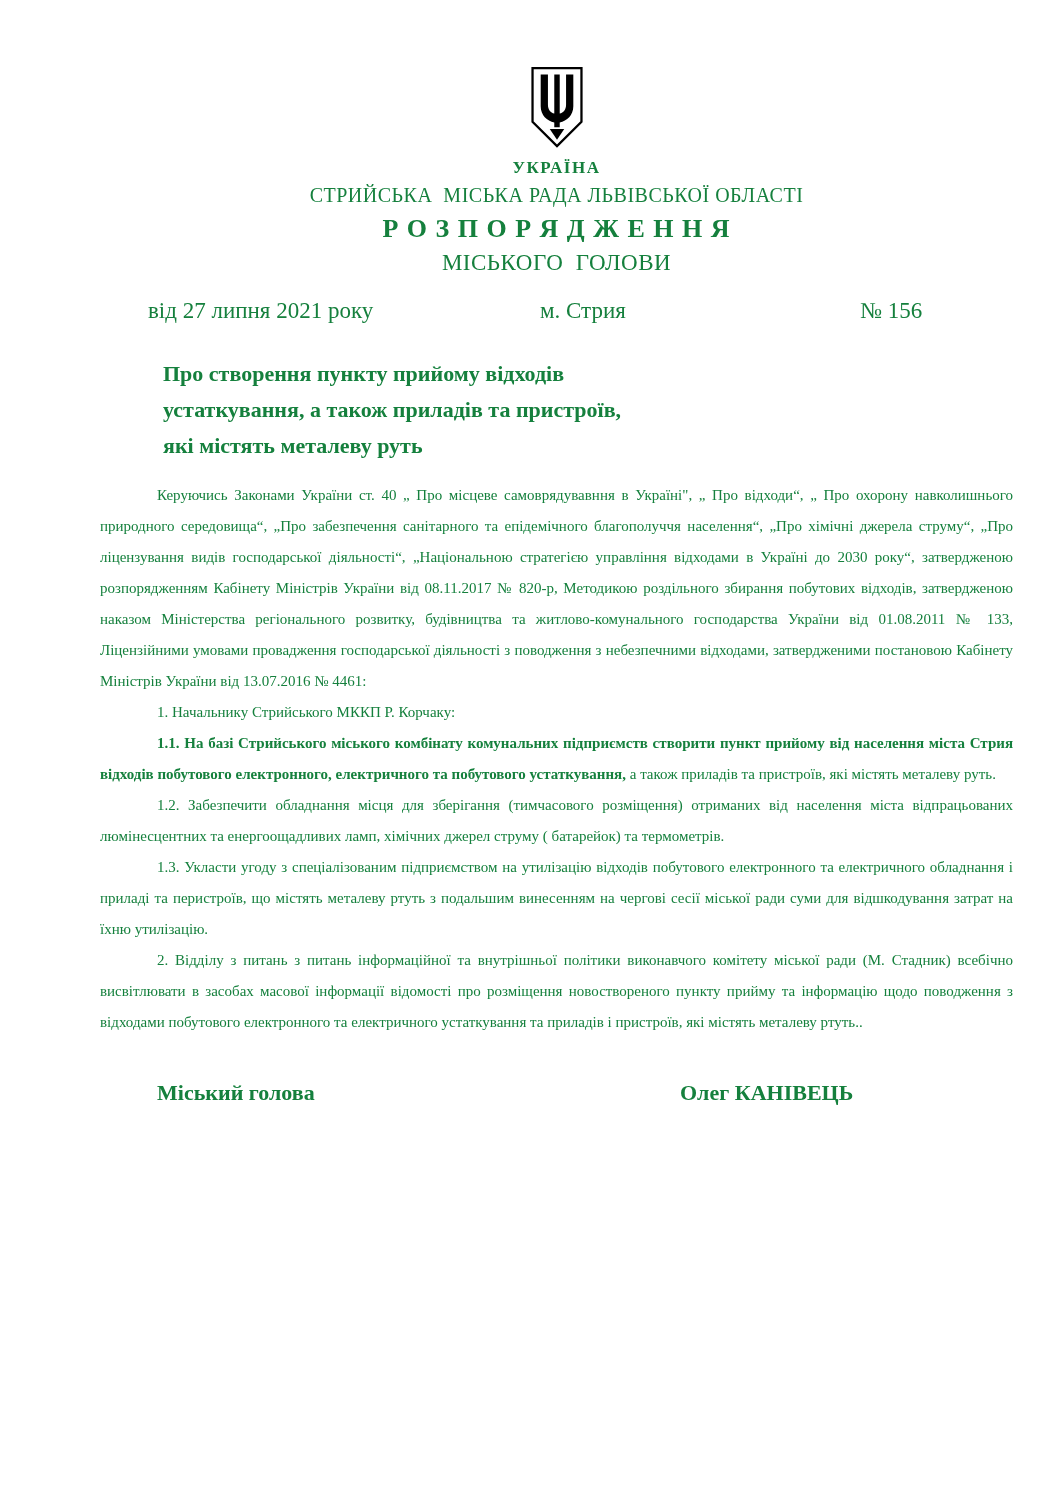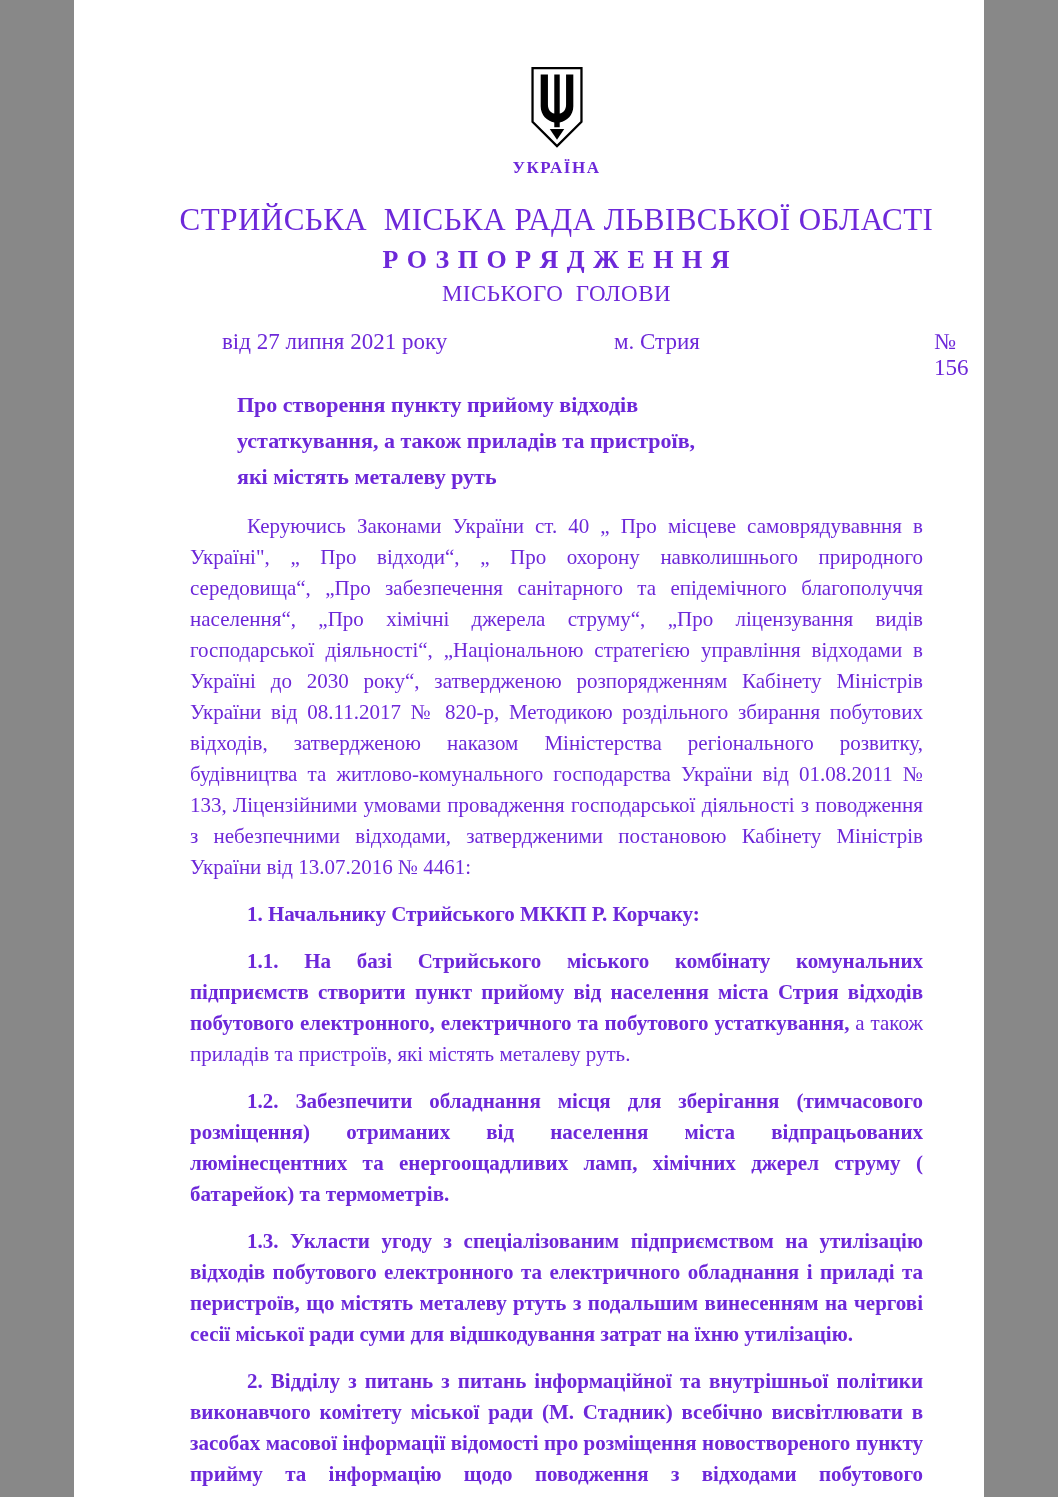--- a/index.html
+++ b/index.html
@@ -1,46 +1,46 @@
 <!DOCTYPE html>
 <html><head>
 <meta charset="utf-8">
 <style>
   html,body { margin:0; padding:0; background:#888; }
   .page {
-    width:910px; height:1497px;
-    background:#ffffff; color:#6d28d9;
+    width:1058px; height:1497px;
+    background:#ffffff; color:#15803d;
     font-family:"Liberation Serif", serif;
     position:relative; box-sizing:border-box;
     padding:62px 45px 40px 100px;
     margin:0 auto;
     overflow:hidden;
   }
   .header { text-align:center; }
   .coat { display:block; margin:0 auto; width:58px; height:94px; }
   .country { font-size:17px; font-weight:bold; letter-spacing:1.5px; margin-top:2px; }
-  .org { font-size:31px; margin-top:24px; letter-spacing:0.5px; white-space:pre; }
+  .org { font-size:20px; margin-top:6px; letter-spacing:0.5px; white-space:pre; }
   .doctype { font-size:26px; font-weight:bold; margin-top:7px; letter-spacing:1px; white-space:pre; }
   .author { font-size:23px; margin-top:6px; letter-spacing:0.5px; white-space:pre; }
   .daterow { position:relative; height:28px; margin-top:22px; font-size:23px; }
   .daterow .d-date   { position:absolute; left:48px; }
   .daterow .d-place  { position:absolute; left:440px; }
   .daterow .d-number { position:absolute; left:760px; }
   .title-block {
     margin:30px 0 0 63px;
     font-size:22px; font-weight:bold; line-height:36px;
     width:620px;
   }
   .body-text { margin-top:16px; }
   p.para {
-    font-size:21px; line-height:31px;
+    font-size:15px; line-height:31px;
     text-align:justify; text-indent:57px;
-    margin:16px;
+    margin:0;
   }
-  p.para.bold { font-weight:bold; }
+  p.para.bold { font-weight:normal; }
   .gap-sm { margin-top:8px; }
   .gap-md { margin-top:24px; }
   .mixed .b { font-weight:bold; }
   .sigrow { position:relative; height:30px; margin-top:42px; font-size:22px; font-weight:bold; }
   .sigrow .pos  { position:absolute; left:57px; }
   .sigrow .name { position:absolute; left:580px; }
 </style>
 </head>
 <body>
 

